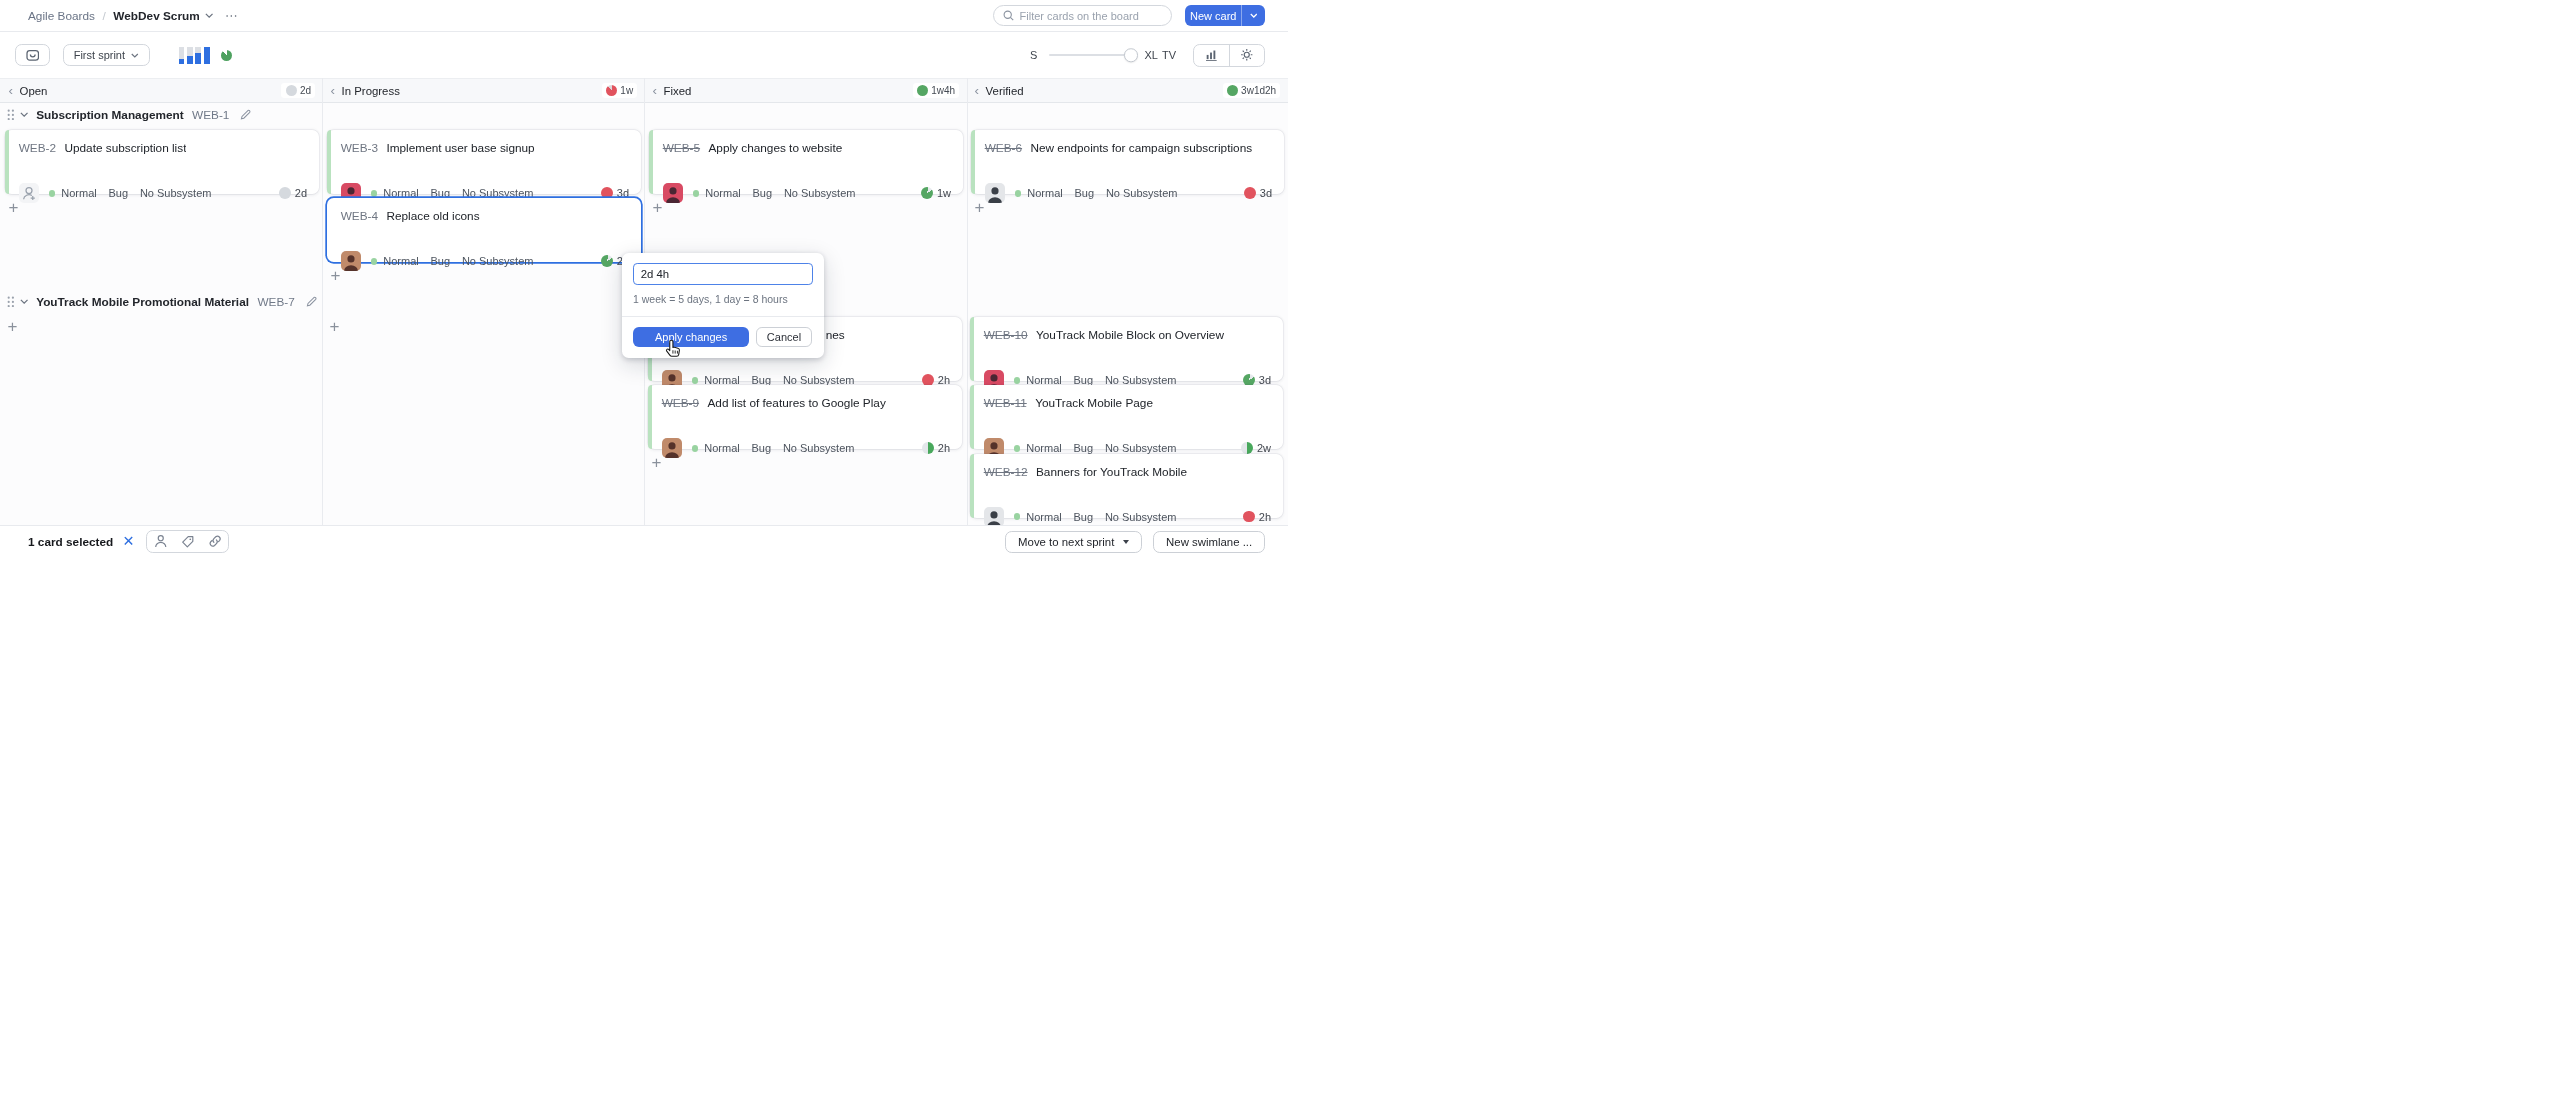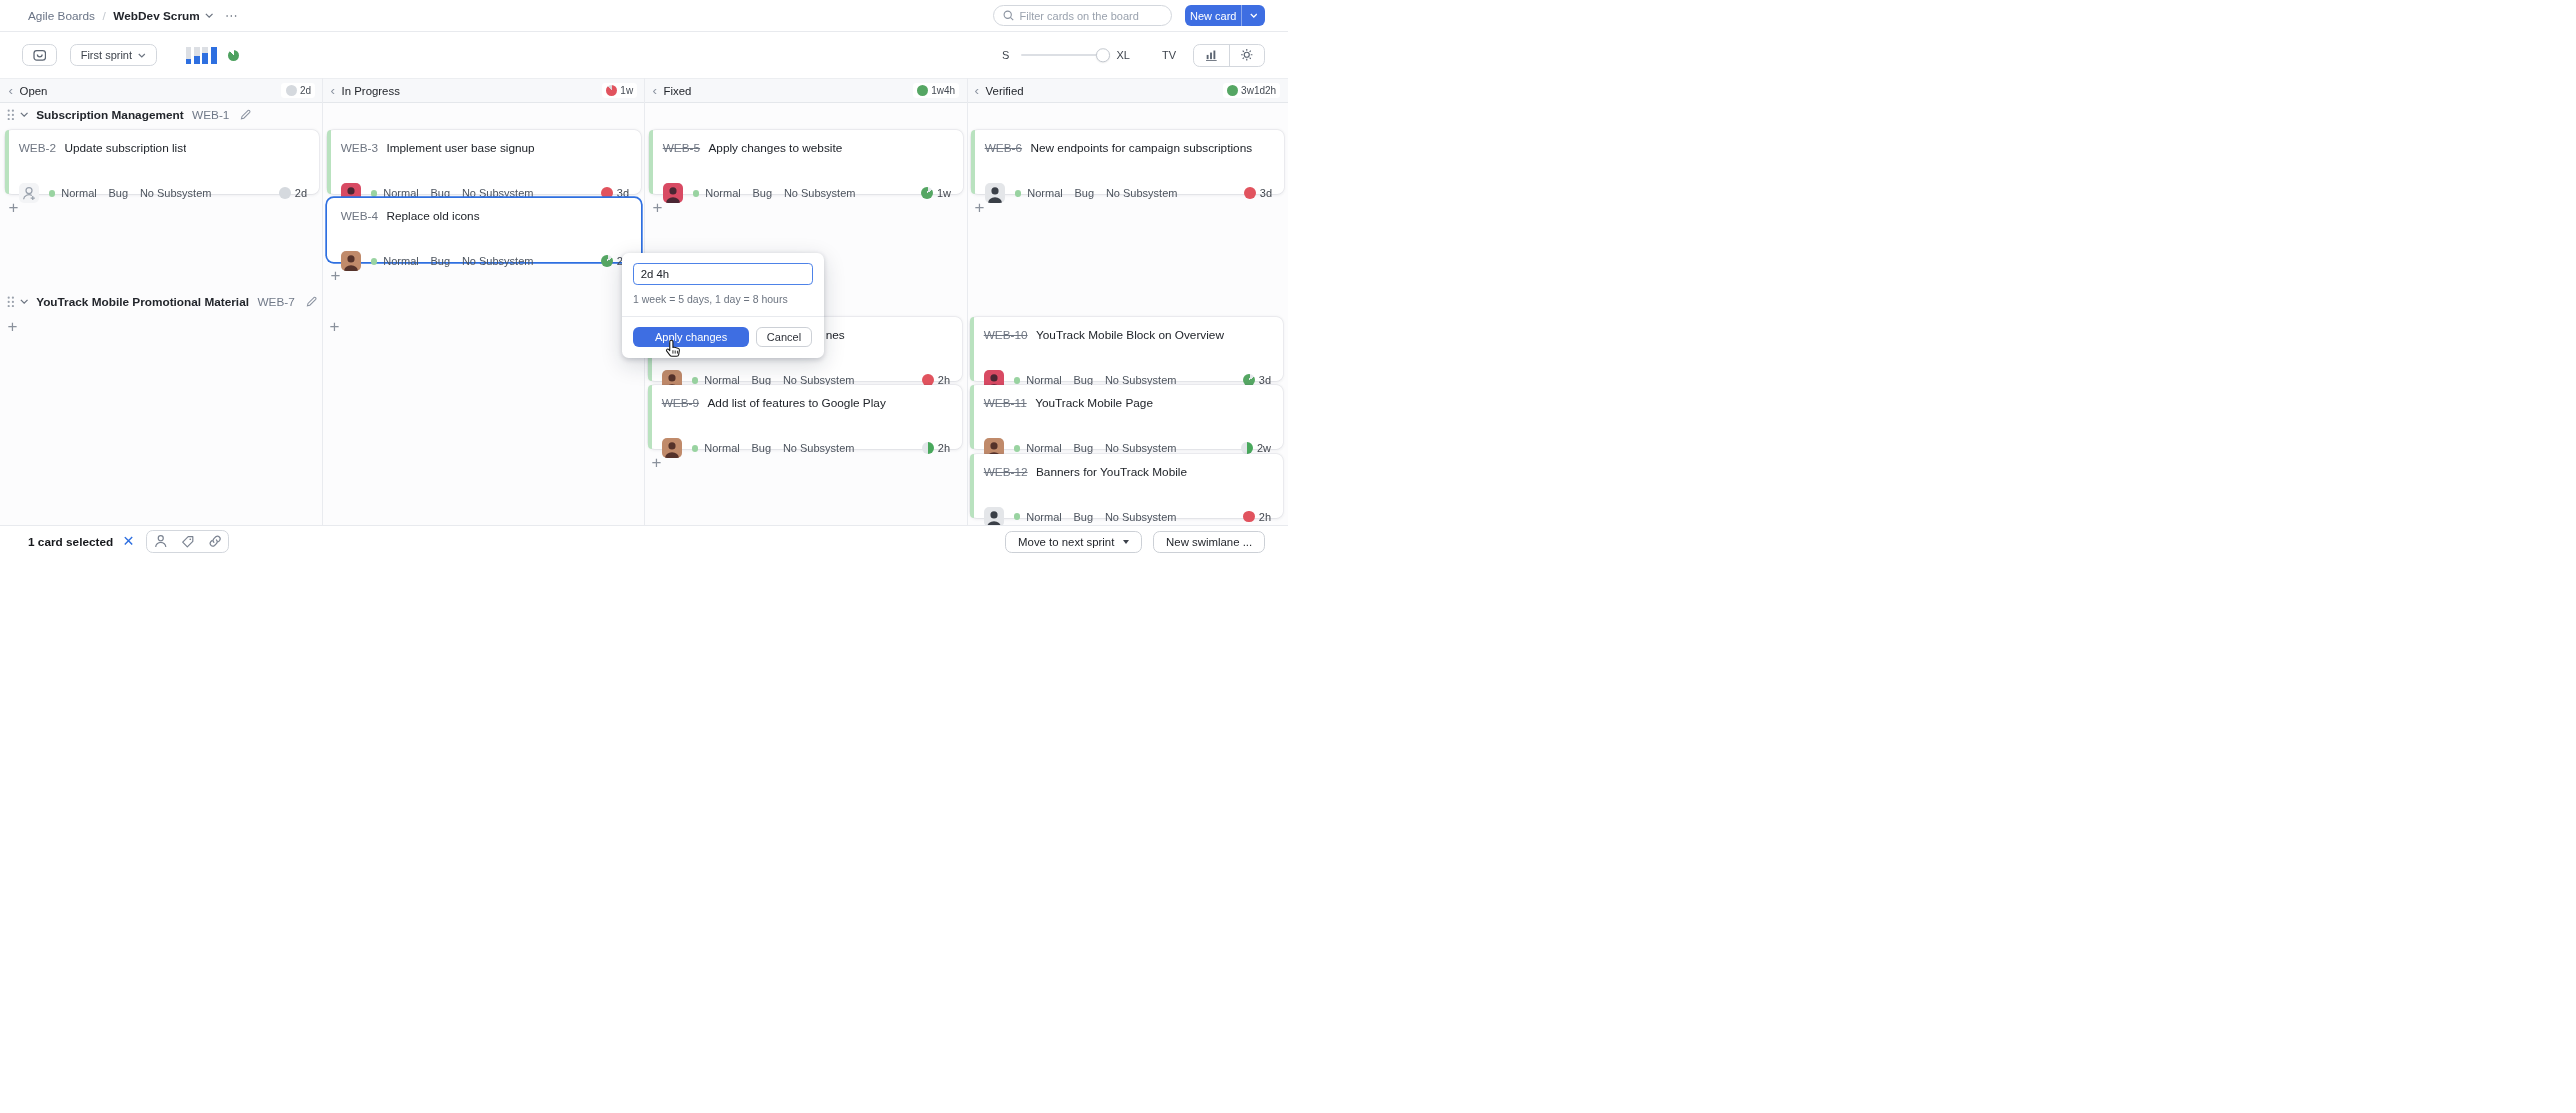--- a/index.html
+++ b/index.html
@@ -21,33 +21,33 @@
   .header-spacer { flex:1; }
   .search-box { width:179px; height:21px; border:0.8px solid #d3d7dd; border-radius:11px; display:flex; align-items:center; gap:5.9px; padding:0 8.4px; background:#fff; }
   .search-box input { border:none; outline:none; flex:1; font-family:inherit; font-size:11px; color:#23262c; background:transparent; }
   .search-box input::placeholder { color:#9aa2ae; }
   .newcard-btn { margin-left:12.7px; height:21px; display:flex; align-items:stretch; border-radius:5.9px; overflow:hidden; background:#3e6ee2; color:#fff; cursor:pointer; }
   .newcard-main { display:flex; align-items:center; padding:0 5px; font-size:11px; }
   .newcard-split { width:0.8px; background:rgba(255,255,255,.4); }
   .newcard-chev { display:flex; align-items:center; padding:0 7.6px; }
 
   
-  .toolbar { height:46px; display:flex; align-items:center; padding:0 23px 0 22px; background:#fff; }
+  .toolbar { height:46px; display:flex; align-items:center; padding:0 23px 0 15px; background:#fff; }
   .tool-btn { height:22px; border:0.8px solid #d3d7dd; border-radius:6.7px; background:#fff; display:flex; align-items:center; justify-content:center; gap:5.9px; cursor:pointer; color:#3e444d; font-size:11px; }
   .backlog-btn { width:35px; }
   .sprint-btn { margin-left:12.7px; padding:0 10px; }
   .minibars { display:flex; align-items:flex-end; gap:2.5px; height:17px; margin-left:29px; cursor:pointer; }
   .minibars i { width:5.9px; display:block; background:#dcdfe4; position:relative; }
   .minibars i b { position:absolute; left:0; right:0; bottom:0; display:block; background:#2e6fe0; }
   .toolbar-pie { margin-left:11px; cursor:pointer; }
   .toolbar-right { margin-left:auto; display:flex; align-items:center; }
   .size-label { color:#3e444d; font-size:11px; }
   .slider { width:87px; height:2.5px; background:#dcdfe4; border-radius:1.7px; position:relative; margin:0 8.4px 0 11.8px; cursor:pointer; }
   .slider-knob { position:absolute; right:-1.7px; top:50%; transform:translateY(-50%); width:13.5px; height:13.5px; background:#fff; border:0.8px solid #c3c8cf; border-radius:50%; box-shadow:0 0.8px 1.7px rgba(0,0,0,.08); }
-  .tv-label { margin-left:32px; color:#3e444d; cursor:pointer; }
+  .tv-label { margin-left:4px; color:#3e444d; cursor:pointer; }
   .view-group { margin-left:17px; height:23px; border:0.8px solid #d3d7dd; border-radius:6.7px; display:flex; overflow:hidden; background:#fff; }
   .view-group > div { width:35px; display:flex; align-items:center; justify-content:center; cursor:pointer; color:#5b6471; }
   .view-group > div + div { border-left:0.8px solid #d3d7dd; }
 
   
   .board { position:absolute; top:78px; left:0; right:0; bottom:32px; background:#fcfcfd; overflow:hidden; }
   .vline { position:absolute; top:0; bottom:0; width:0.8px; background:#e9ebef; }
   .col-heads { position:relative; display:flex; height:25px; background:#f7f8fa; border-top:0.8px solid #eceef1; border-bottom:0.8px solid #e4e7eb; }
   .col-head { width:322px; display:flex; align-items:center; padding:0 6.7px 0 8.4px; }
   .col-head:last-child { width:321px; }

